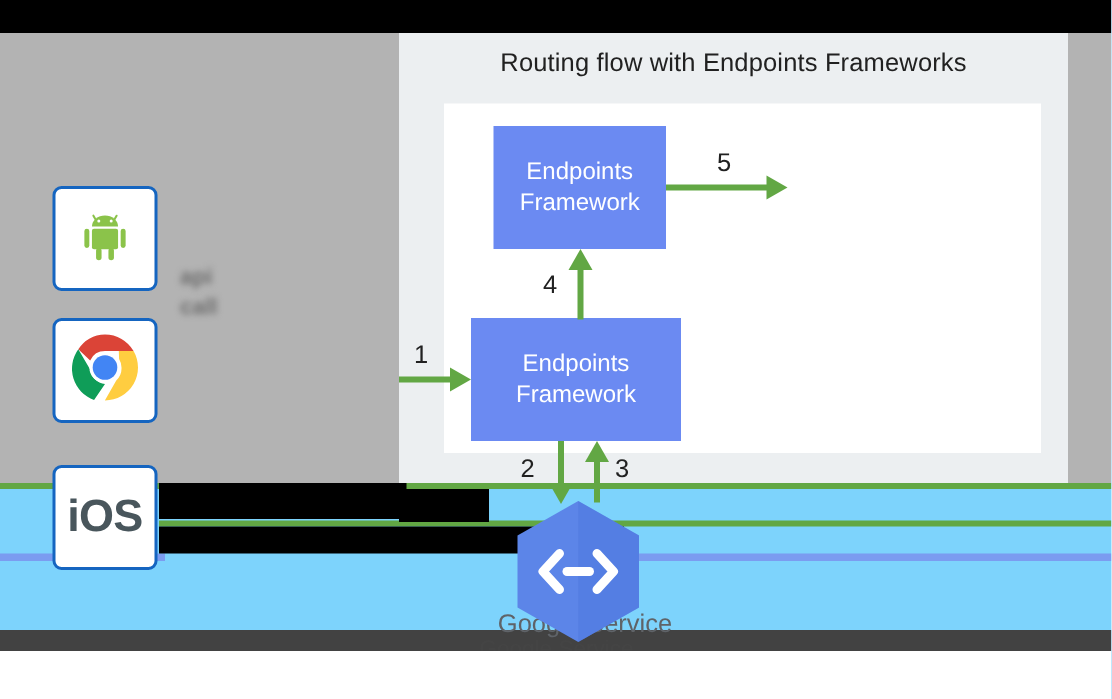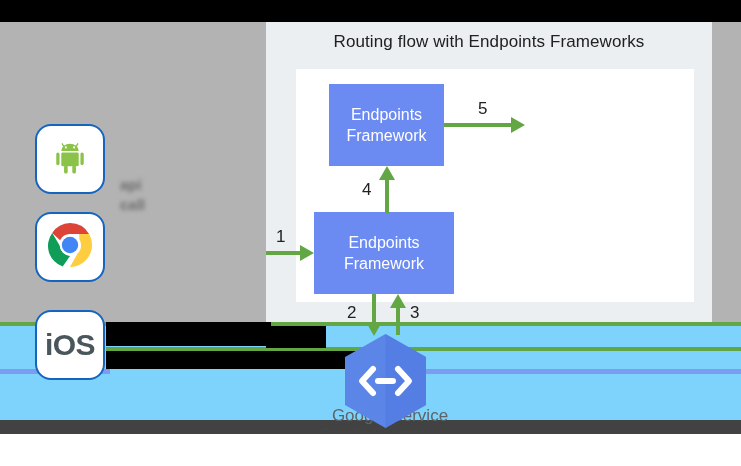--- a/index.html
+++ b/index.html
@@ -134,21 +134,21 @@
   .green-block {
     position: absolute;
     background: #6aa84f;
   }
   
   .tile {
     position: absolute;
     width: 70px; height: 70px;
     background: #ffffff;
     border: 2px solid #1565c0;
-    border-radius: 16px;
+    border-radius: 6px;
     box-sizing: border-box;
     display: flex;
     align-items: center;
     justify-content: center;
     z-index: 6;
   }
   #tile-android { left: 35px; top: 124px; }
   #tile-chrome  { left: 35px; top: 212px; }
   #tile-ios     { left: 35px; top: 310px; }
   .ios-label {

